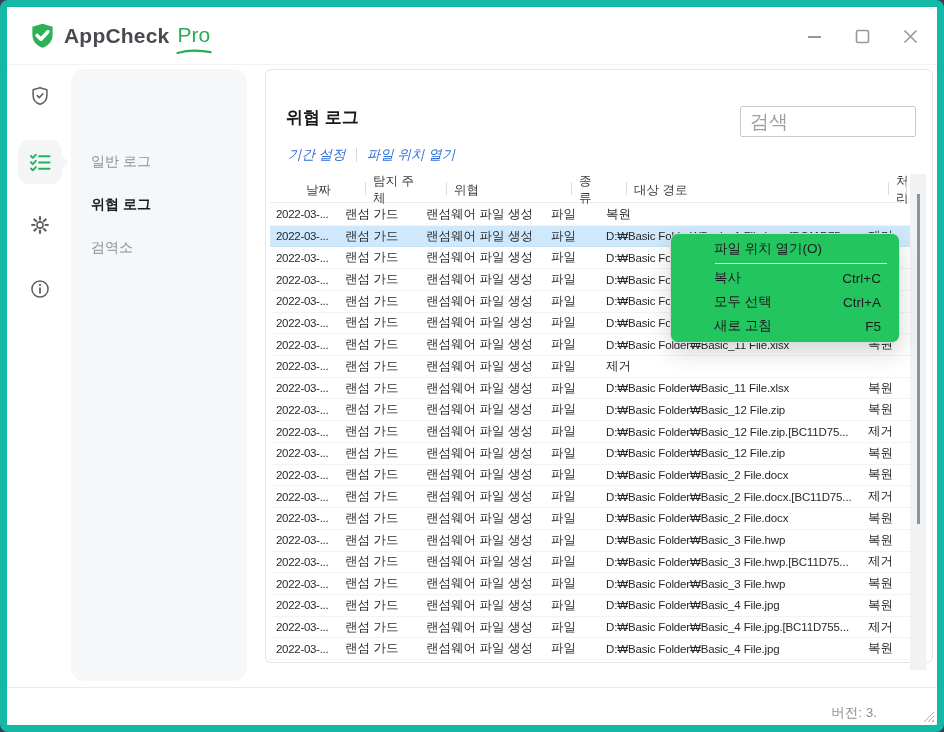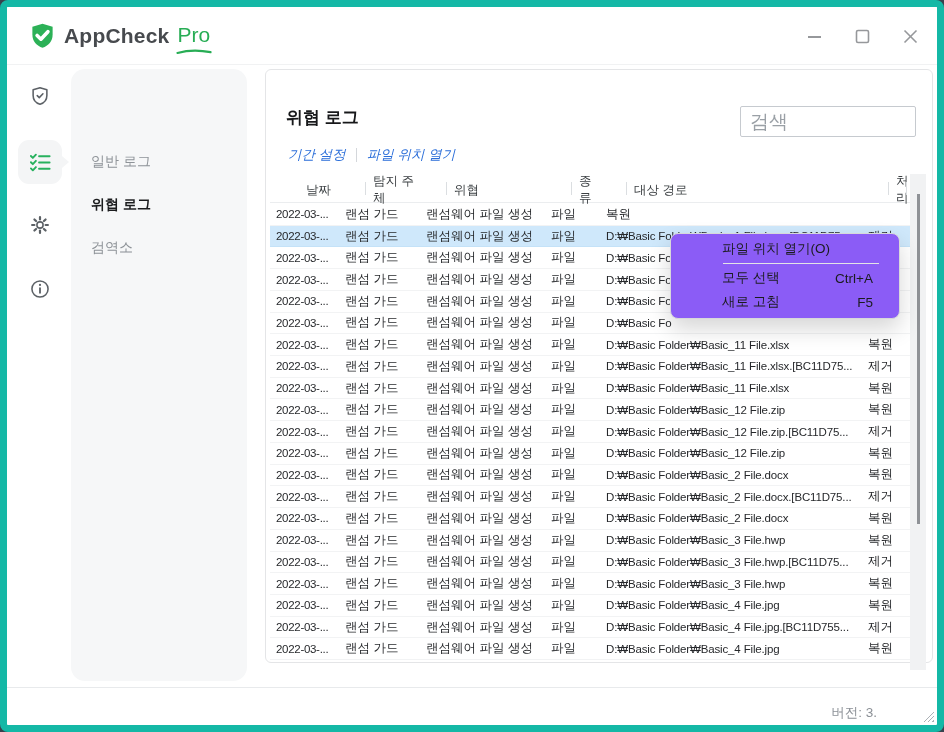--- a/index.html
+++ b/index.html
@@ -50,21 +50,21 @@
   .tbody { position:absolute; left:4px; top:134px; width:640px; height:456px; display:flex; flex-direction:column; }
   .trow { flex:1; font-size:12.5px; color:#26282b; border-bottom:1px solid #f2f3f4; cursor:default; }
   .trow .cell { padding-left:8px; white-space:nowrap; overflow:hidden; }
   .trow .cell.c-date { font-size:11.5px; letter-spacing:-.3px; padding-left:6px; }
   .trow .cell.c-path { font-size:11.5px; letter-spacing:-.15px; }
   .trow.selected { background:#cfe8fb; border-bottom-color:#c4e2f8; }
   
   .vscroll { position:absolute; right:6px; top:104px; width:16px; height:496px; background:#f1f2f3; }
   .vthumb { position:absolute; left:7px; top:20px; width:3px; height:330px; background:#8f9296; }
   
-  .ctx-menu { position:absolute; left:663px; top:226px; width:230px; background:#8b5cf6; border:1px solid #d7d8da; border-radius:8px; box-shadow:0 10px 22px rgba(0,0,0,.16); padding:2px 12px 4px; z-index:9; }
+  .ctx-menu { position:absolute; left:663px; top:226px; width:230px; background:#22c55e; border:1px solid #d7d8da; border-radius:8px; box-shadow:0 10px 22px rgba(0,0,0,.16); padding:2px 4px 4px; z-index:9; }
   .menu-item { height:24px; display:flex; align-items:center; justify-content:space-between; padding:0 14px 0 39px; font-size:13.5px; color:#1b1c1e; cursor:default; }
   .menu-sep { height:1px; background:#e3e4e6; margin:2px 8px 2px 40px; }
   .menu-shortcut { color:#1b1c1e; }
   
   .footer-divider { position:absolute; left:0; right:0; top:680px; height:1px; background:#e8eaec; }
   .version { position:absolute; right:60px; top:697px; font-size:13.5px; color:#8b9096; }
   .resize-grip { position:absolute; right:3px; bottom:3px; width:11px; height:11px;
     background:repeating-linear-gradient(135deg, transparent 0 2px, #abb1b6 2px 3px);
     clip-path:polygon(100% 0, 100% 100%, 0 100%); }
 </style>
@@ -227,21 +227,20 @@
           <div class="cell c-threat">랜섬웨어 파일 생성</div>
           <div class="cell c-type">파일</div>
           <div class="cell c-path">D:₩Basic Folder₩Basic_11 File.xlsx</div>
           <div class="cell c-action">복원</div>
         </div>
         <div class="trow">
           <div class="cell c-date">2022-03-...</div>
           <div class="cell c-agent">랜섬 가드</div>
           <div class="cell c-threat">랜섬웨어 파일 생성</div>
           <div class="cell c-type">파일</div>
-          <div class="cell c-path">D:₩Basic Folder₩Basic_11 File.xlsx.[BC11D75...</div>
           <div class="cell c-action">제거</div>
         </div>
         <div class="trow">
           <div class="cell c-date">2022-03-...</div>
           <div class="cell c-agent">랜섬 가드</div>
           <div class="cell c-threat">랜섬웨어 파일 생성</div>
           <div class="cell c-type">파일</div>
           <div class="cell c-path">D:₩Basic Folder₩Basic_11 File.xlsx</div>
           <div class="cell c-action">복원</div>
         </div>
@@ -348,20 +347,24 @@
     </div>
   </section>
 
   <div class="ctx-menu">
     <div class="menu-item" style="height:25px">
       <span>파일 위치 열기(O)</span>
       <span class="menu-shortcut"></span>
     </div>
     <div class="menu-sep"></div>
     <div class="menu-item">
+      <span>복사</span>
+      <span class="menu-shortcut">Ctrl+C</span>
+    </div>
+    <div class="menu-item">
       <span>모두 선택</span>
       <span class="menu-shortcut">Ctrl+A</span>
     </div>
     <div class="menu-item">
       <span>새로 고침</span>
       <span class="menu-shortcut">F5</span>
     </div>
   </div>
 
   <div class="footer-divider"></div>

